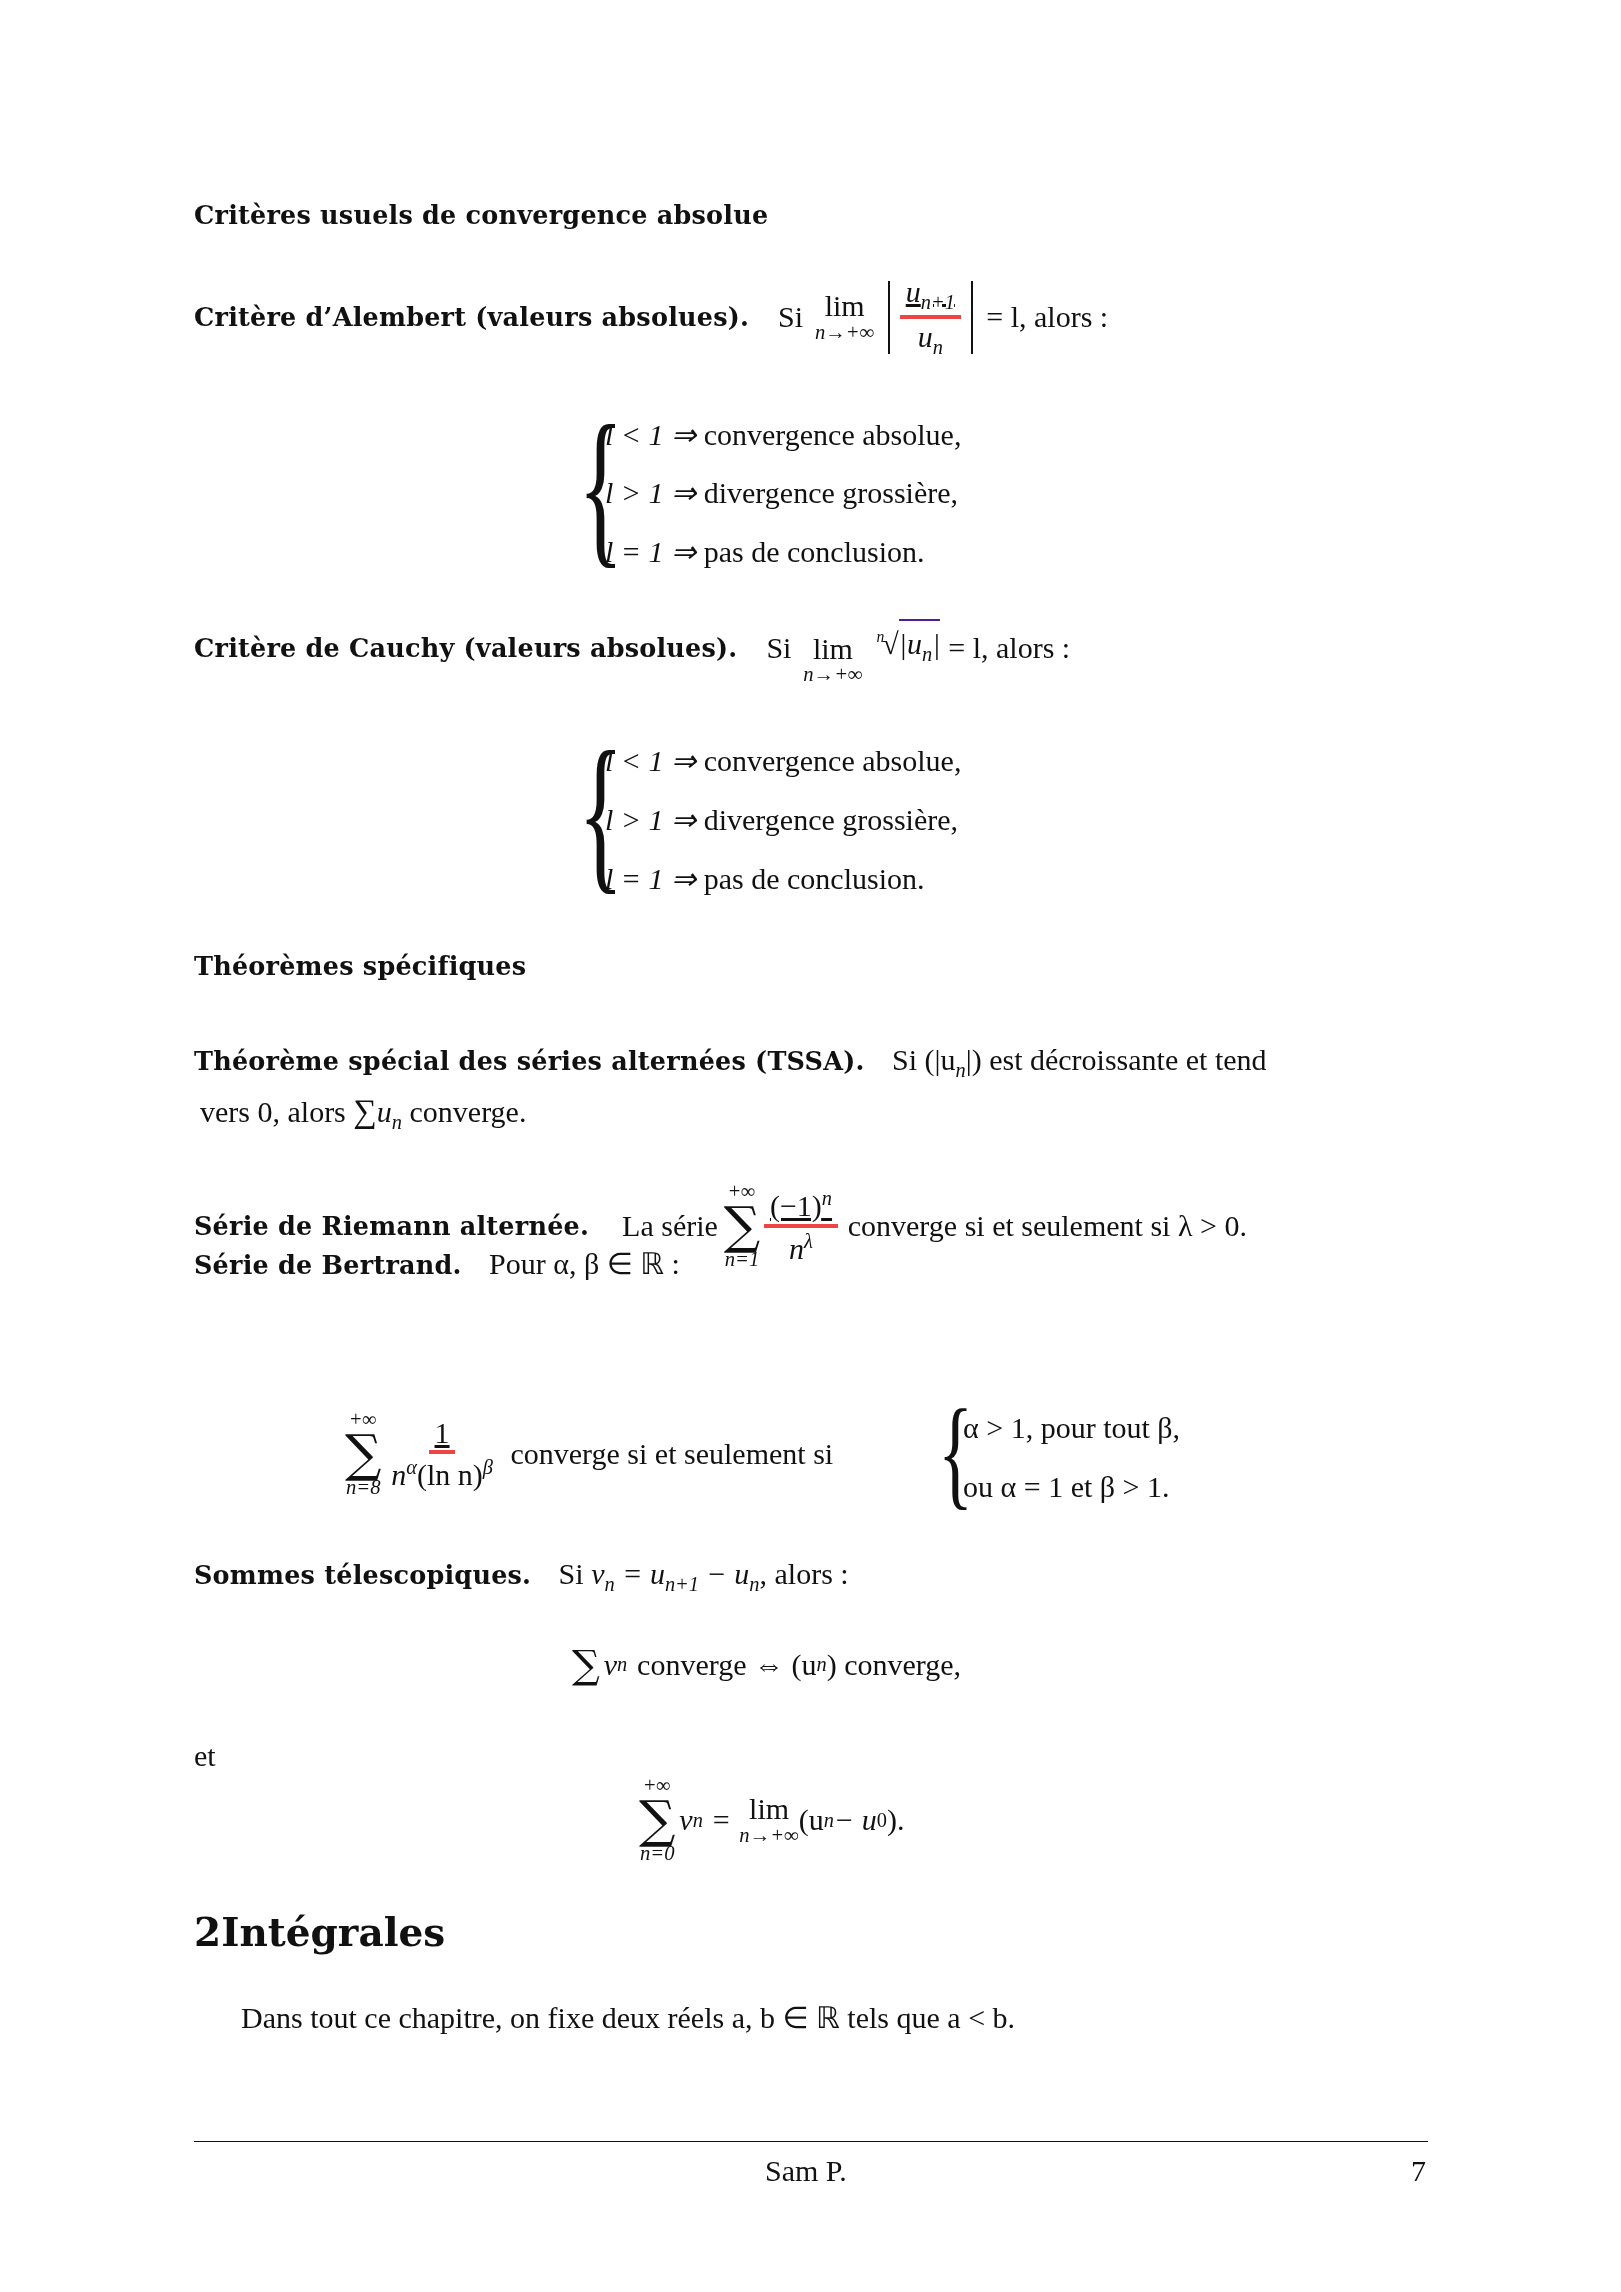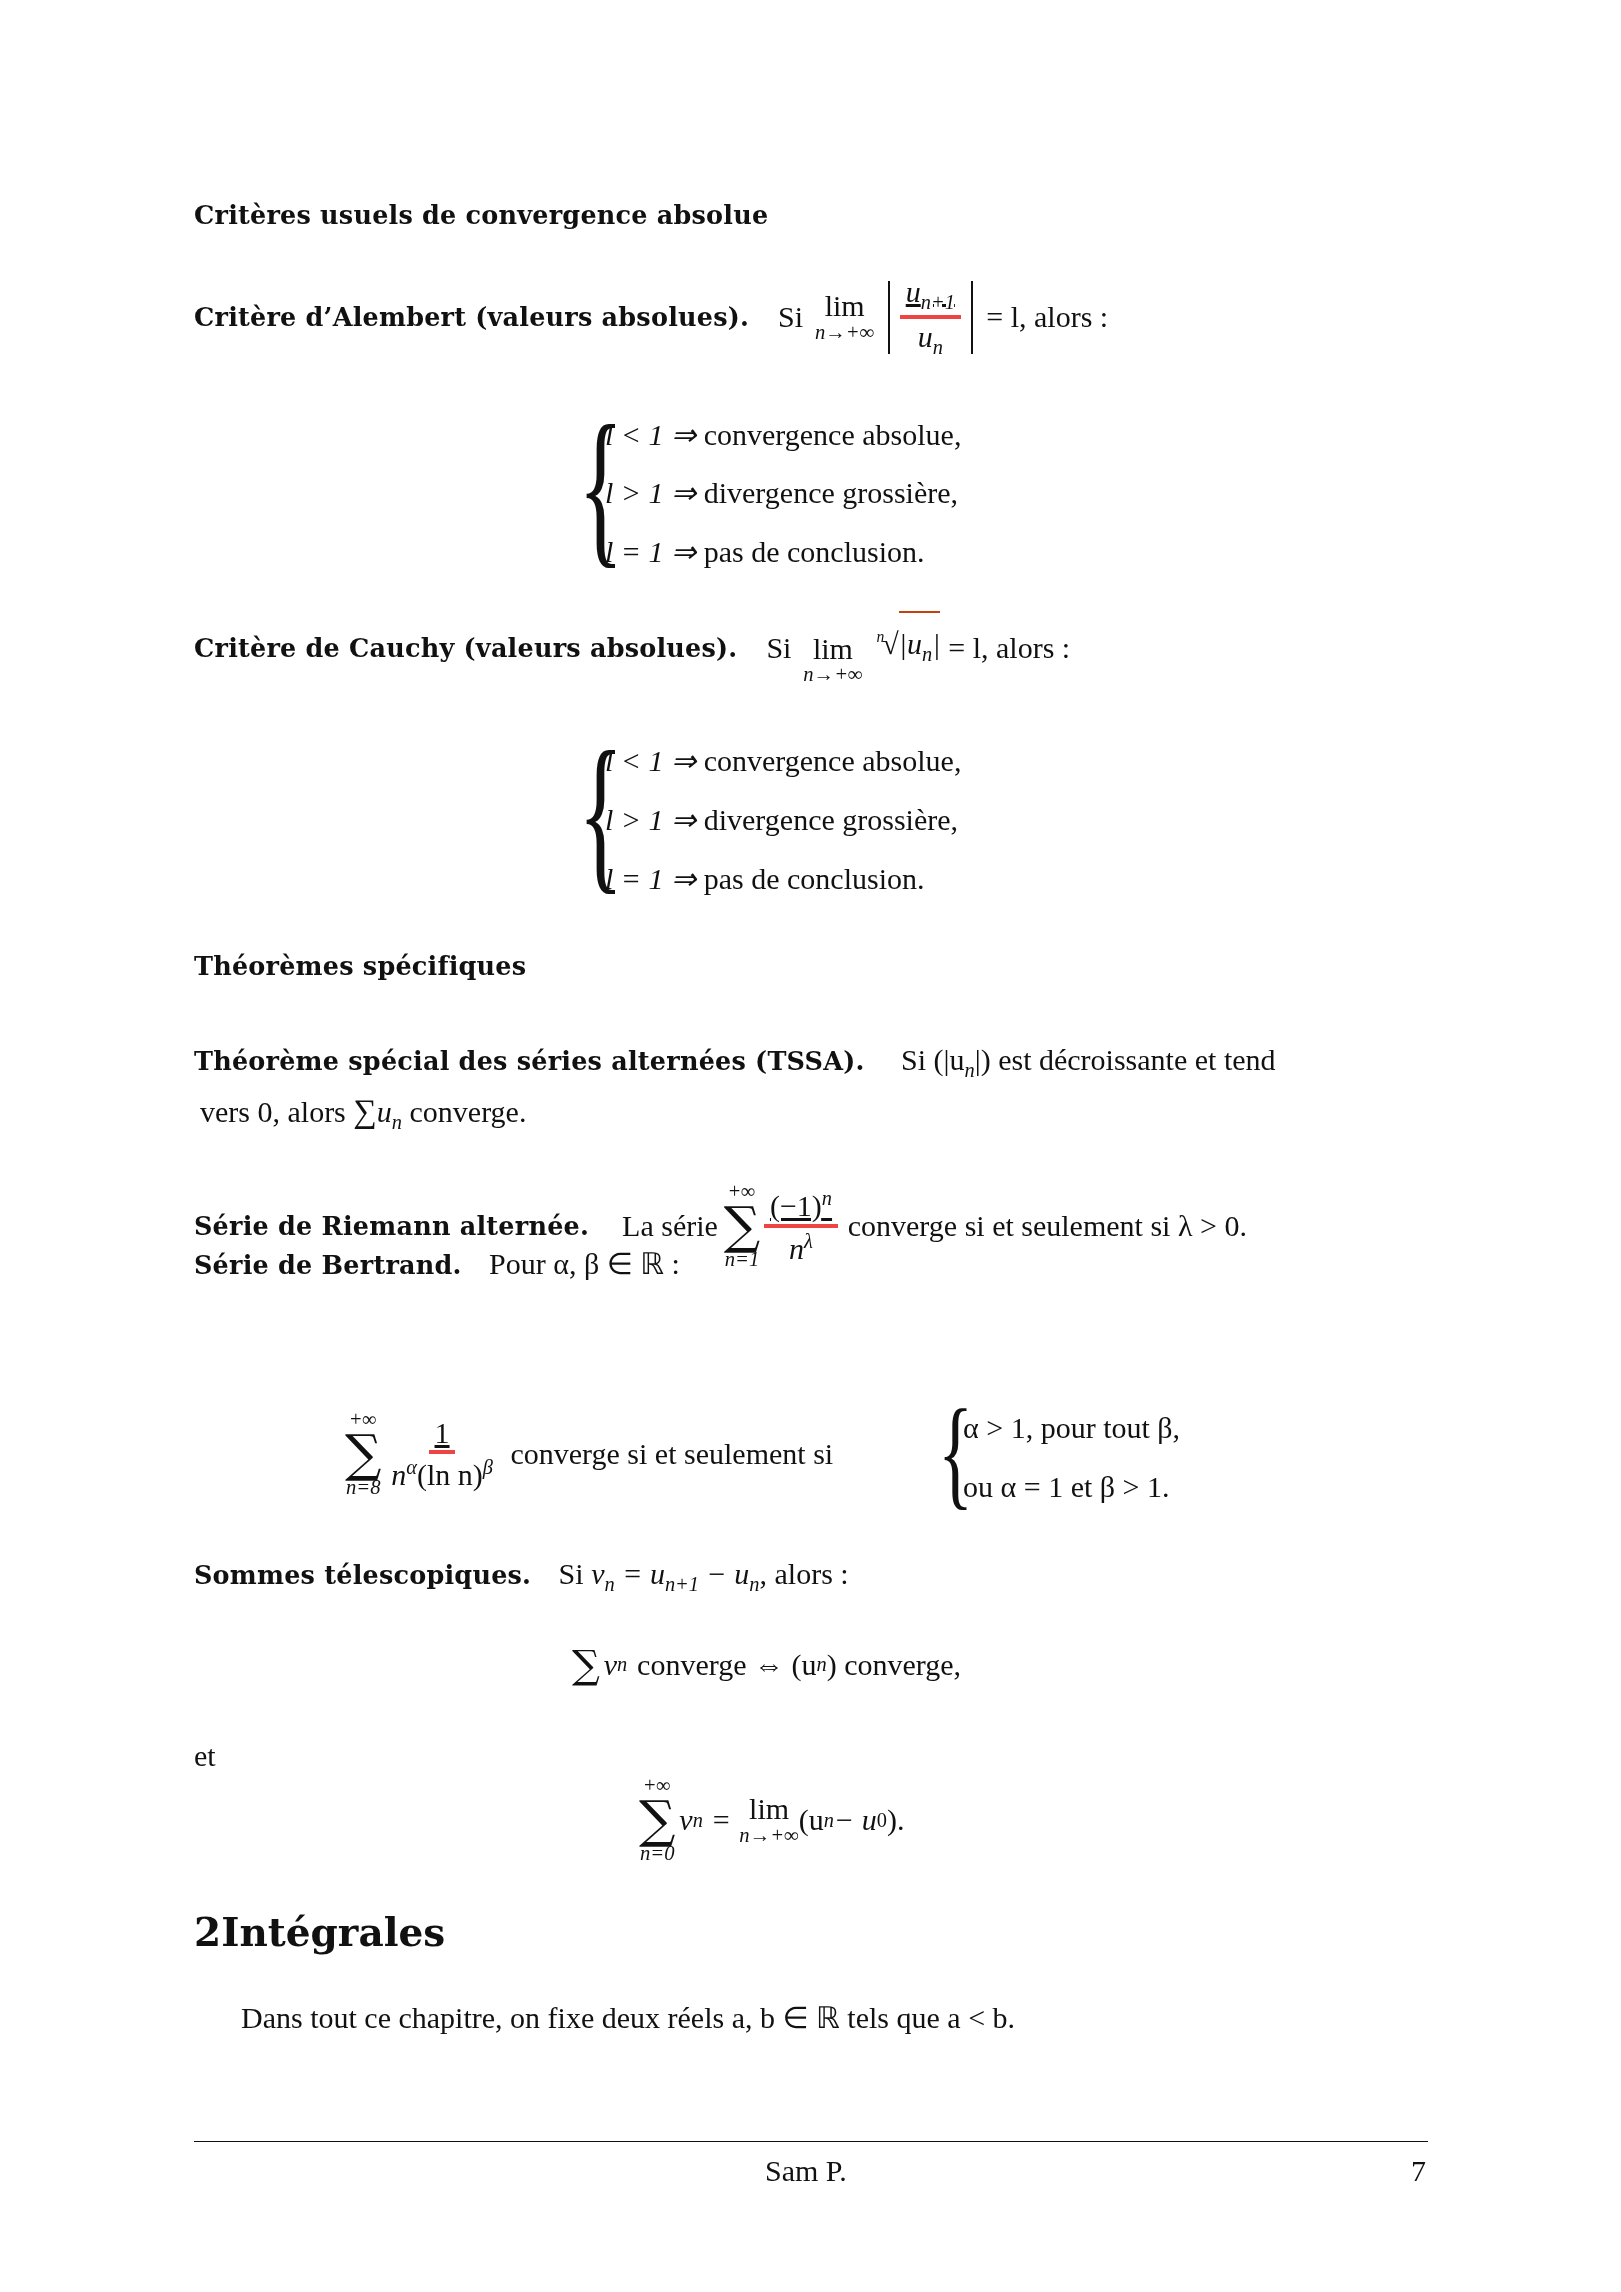--- a/index.html
+++ b/index.html
@@ -51,33 +51,33 @@
 
 <div class="abs" style="left:194px; top:625px; height:55px; display:flex; align-items:flex-start;">
   <span class="b" style="margin-top:7.8px;">Critère de Cauchy (valeurs absolues).</span>
   <span class="t" style="margin-left:29px; margin-top:7.8px;">Si</span>
   <span class="stack t" style="margin-left:11.8px; margin-top:7.8px;">
     <span>lim</span>
     <span class="m small">n→+∞</span>
   </span>
   <span class="t" style="margin-left:13.7px; margin-top:3.9px; position:relative;">
     <span class="m" style="font-size:15.7px; position:absolute; left:0; top:0;">n</span>
-    <span style="padding-left:5.9px;">√</span><span style="border-top:2px solid #c2410c; padding-top:14px;"><span class="m">|u</span><span class="m sub">n</span><span class="m">|</span></span>
+    <span style="padding-left:5.9px;">√</span><span style="border-top:2px solid #4c1d95; padding-top:6px;"><span class="m">|u</span><span class="m sub">n</span><span class="m">|</span></span>
   </span>
   <span class="t" style="margin-left:7.8px; margin-top:7.8px;">= l, alors :</span>
 </div>
 
 <div class="brace" style="left:578px; top:726px; font-size:173px; line-height:1; transform:scaleX(0.55); transform-origin:left top;">{</div>
 <div class="abs t" style="left:605px; top:746px;"><span class="m">l &lt; 1 ⇒</span> <span>convergence absolue,</span></div>
 <div class="abs t" style="left:605px; top:805px;"><span class="m">l &gt; 1 ⇒</span> <span>divergence grossière,</span></div>
 <div class="abs t" style="left:605px; top:864px;"><span class="m">l = 1 ⇒</span> <span>pas de conclusion.</span></div>
 
 <div class="abs b" style="left:194px; top:951px;">Théorèmes spécifiques</div>
 
-<div class="abs" style="left:194px; top:1045px; display:flex; align-items:baseline;gap:9px;">
+<div class="abs" style="left:194px; top:1045px; display:flex; align-items:baseline;">
   <span class="b">Théorème spécial des séries alternées (TSSA).</span>
   <span class="t" style="margin-left:27.4px;"><span>Si (|u</span><span class="m sub">n</span><span>|) est décroissante et tend</span></span>
 </div>
 <div class="abs t" style="left:200px; top:1095px;">
   <span>vers 0, alors</span>
   <span style="font-size:33px;">∑</span><span class="m">u</span><span class="m sub">n</span>
   <span>converge.</span>
 </div>
 
 <div class="abs" style="left:194px; top:1172px; height:108px; display:flex; align-items:center;">

